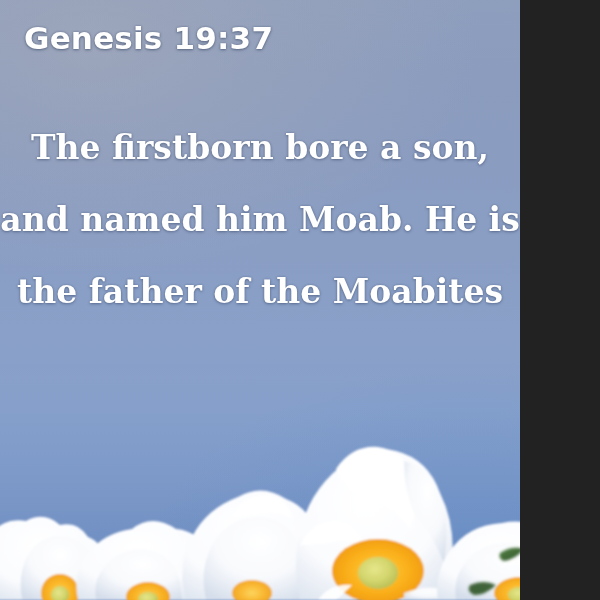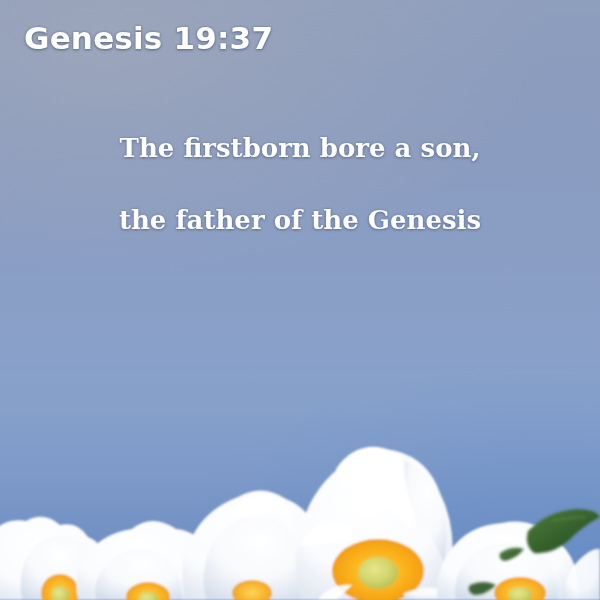--- a/index.html
+++ b/index.html
@@ -2,21 +2,21 @@
 <html><head>
 <meta charset="utf-8">
 <style>
   html, body {
     margin: 0;
     padding: 0;
     background: #222;
   }
   #card {
     position: relative;
-    width: 600px;
+    width: 520px;
     height: 600px;
     overflow: hidden;
     font-family: "DejaVu Sans", sans-serif;
     -webkit-font-smoothing: antialiased;
   }
 
   
   #sky {
     position: absolute;
     inset: 0;
@@ -54,21 +54,21 @@
     white-space: nowrap;
   }
   #verse {
     position: absolute;
     left: 0;
     right: 0;
     top: 112px;
     text-align: center;
     font-family: "DejaVu Serif", "Liberation Serif", serif;
     font-weight: 700;
-    font-size: 26px;
+    font-size: 33px;
     line-height: 72px;
     color: #ffffff;
     text-shadow: 0 1px 3px rgba(45,60,90,0.45), 0 0 2px rgba(45,60,90,0.30);
   }
   #verse .ln { display: block; white-space: nowrap; }
 
   
   #flowers {
     position: absolute;
     left: 0;
@@ -83,21 +83,22 @@
 
 <div id="card">
 
   <div id="sky"></div>
   <div id="sky-warm"></div>
 
   <div id="title">Genesis 19:37</div>
 
   <div id="verse">
     <span class="ln">The firstborn bore a son,</span>
-    <span class="ln">the father of the Genesis</span>
+    <span class="ln">and named him Moab. He is</span>
+    <span class="ln">the father of the Moabites</span>
   </div>
 
   <div id="flowers">
     <svg viewBox="0 0 600 175" xmlns="http://www.w3.org/2000/svg">
       <defs>
         <radialGradient id="pw" cx="45%" cy="35%" r="75%">
           <stop offset="0%" stop-color="#ffffff"></stop>
           <stop offset="62%" stop-color="#fbfcfe"></stop>
           <stop offset="100%" stop-color="#dfe6f0"></stop>
         </radialGradient>

